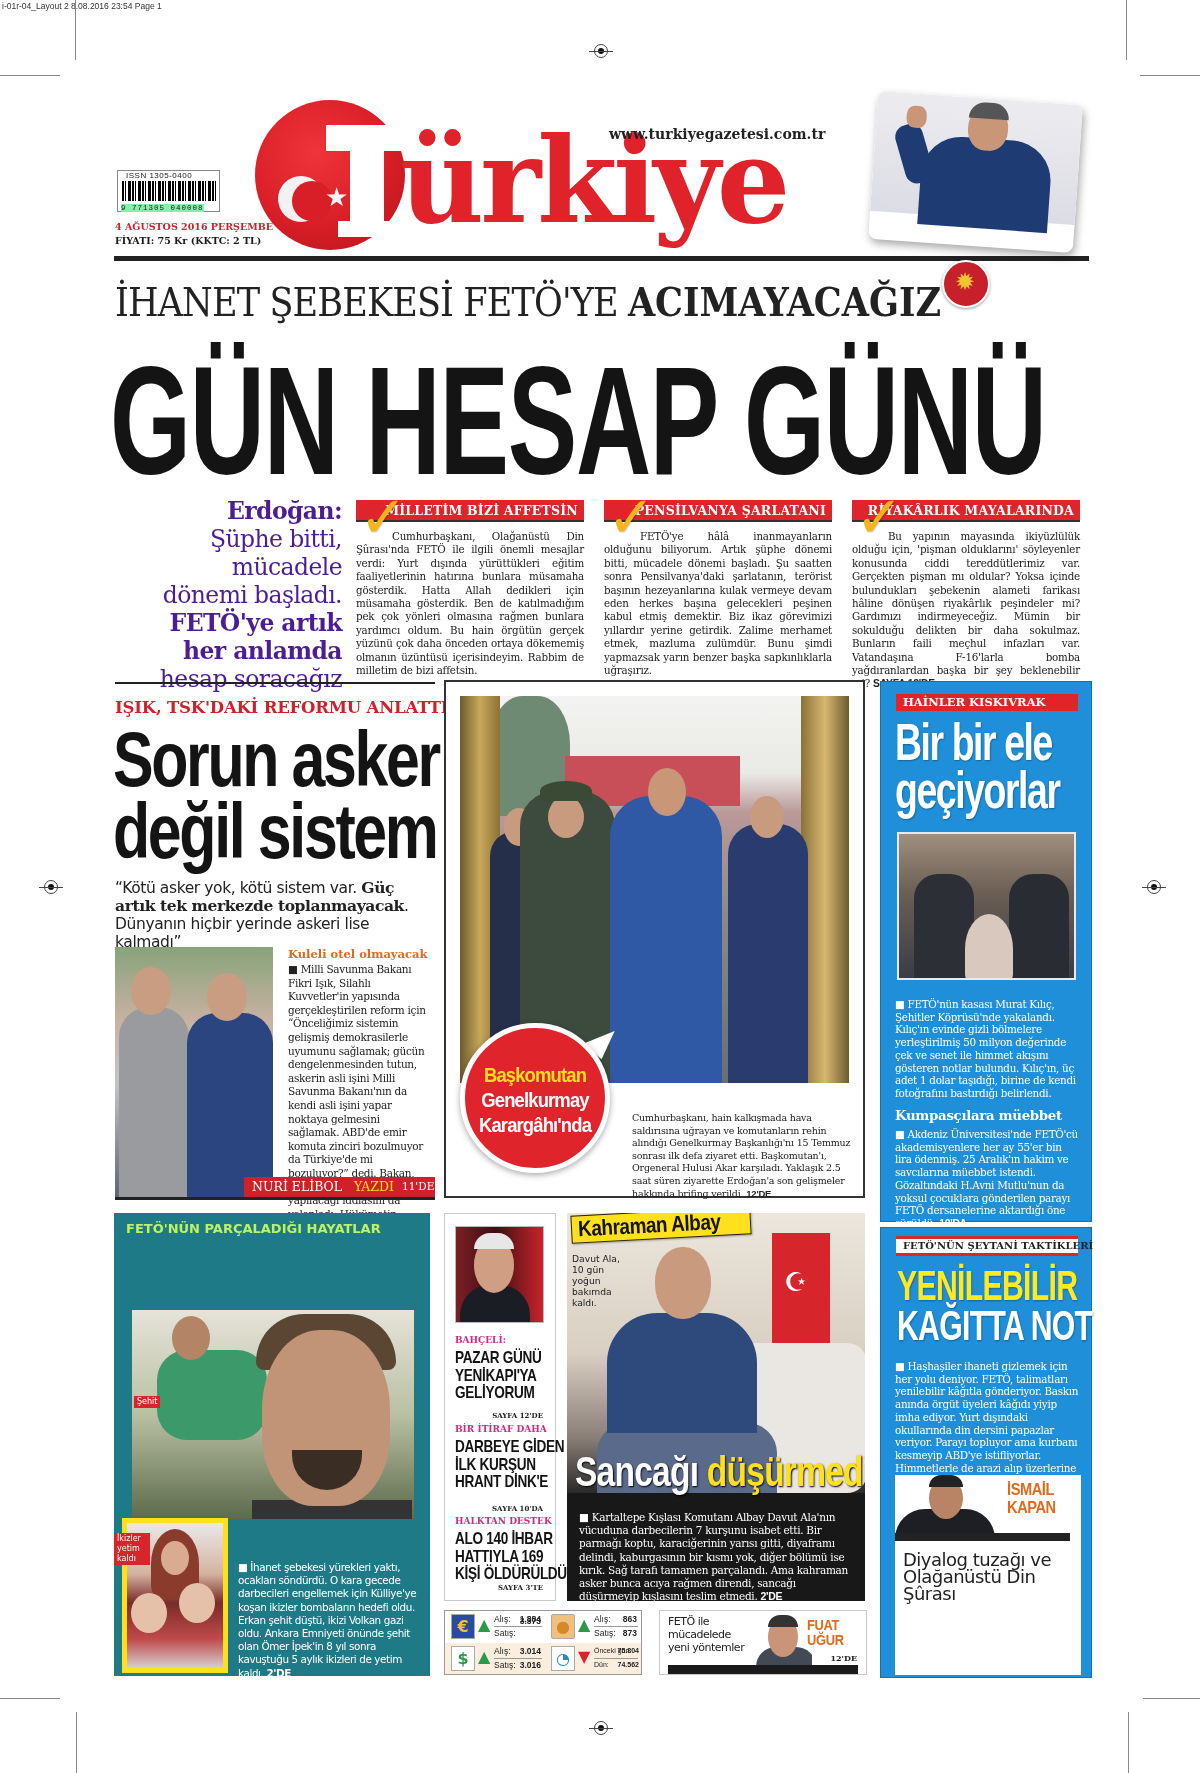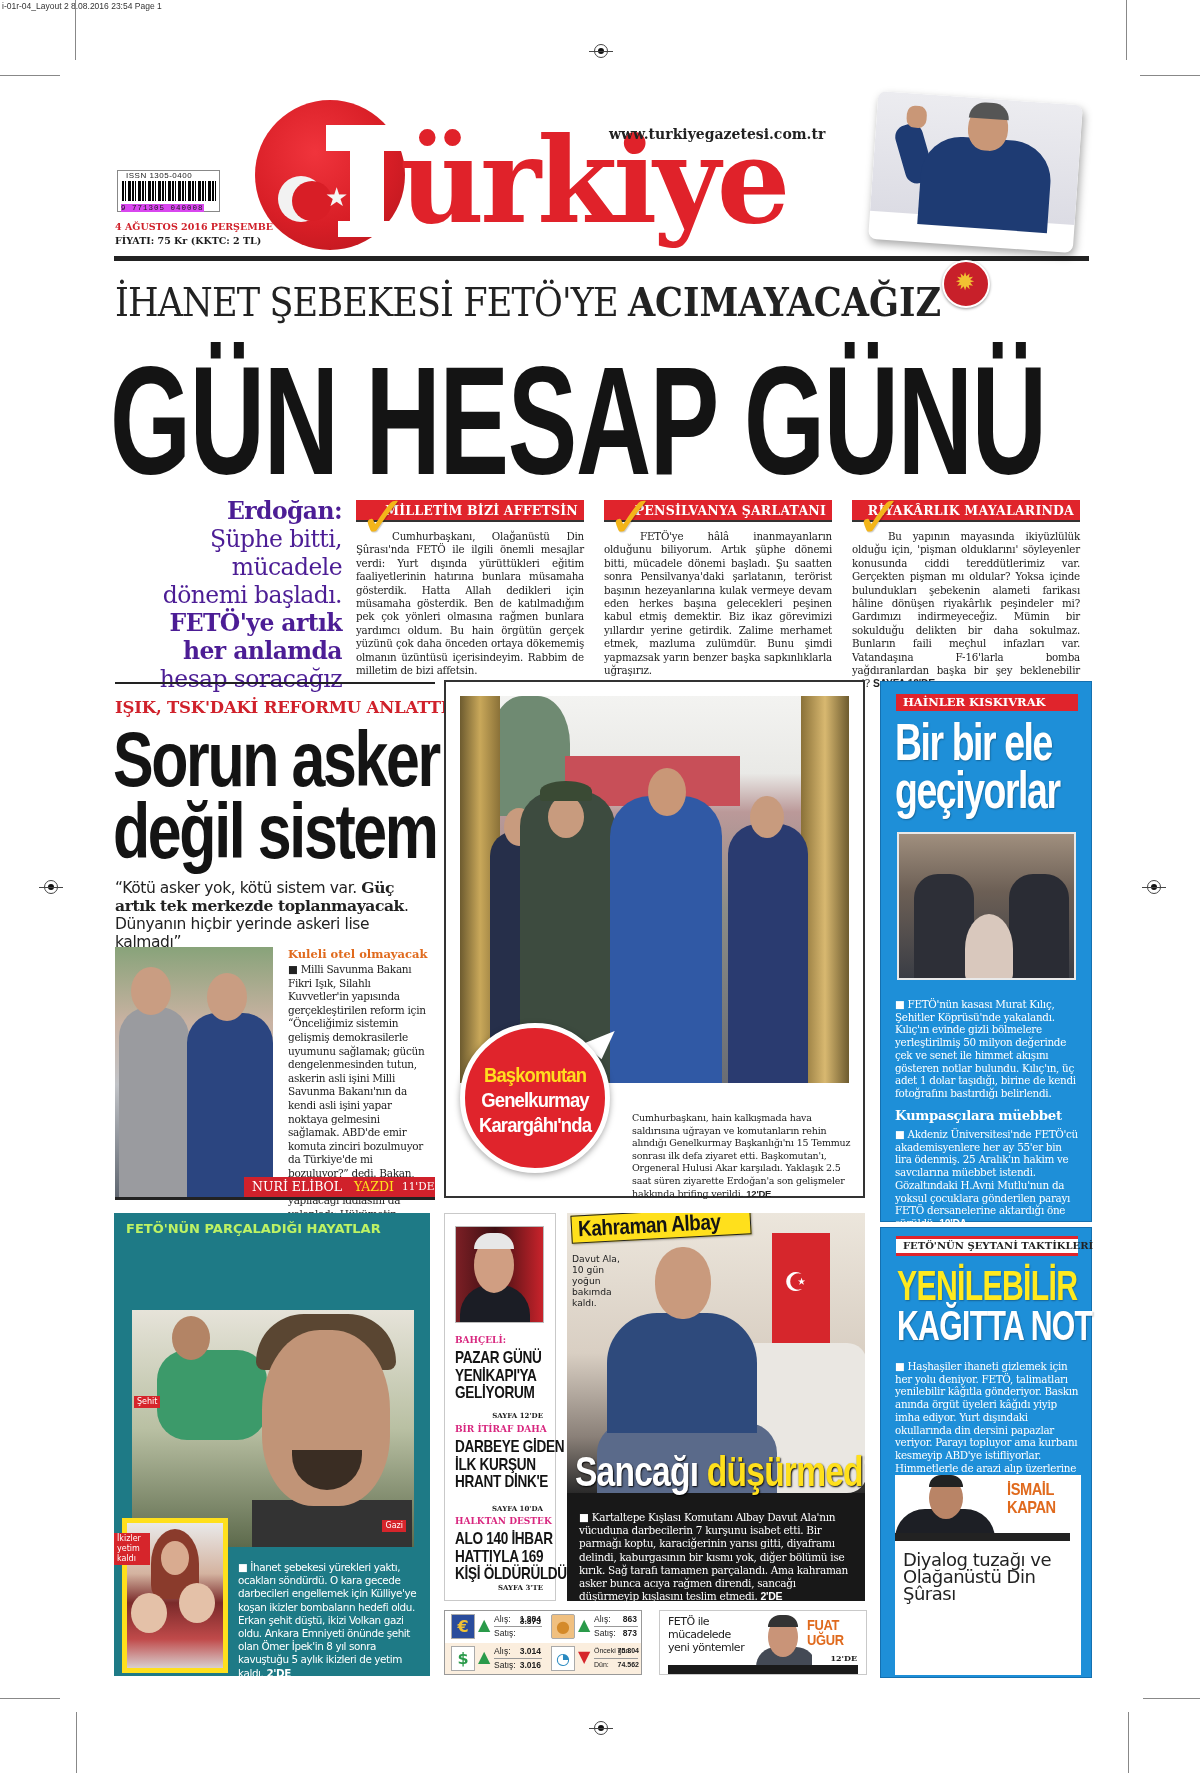--- a/index.html
+++ b/index.html
@@ -14,21 +14,21 @@
   .crop-v { width: 1px; background: #888; }
   .reg { width: 14px; height: 14px; border-radius: 50%; border: 1px solid #444; }
   .reg::before { content: ""; position: absolute; left: 3px; top: 3px; width: 6px; height: 6px; border-radius: 50%; background: #111; }
   .reg::after { content: ""; position: absolute; left: -6px; top: 6px; width: 24px; height: 1px; background: #444; }
 
   
   .barcode-box { left: 117px; top: 170px; width: 103px; height: 42px; border: 1px solid #888; background: #fff; }
   .issn { position: absolute; left: 8px; top: 0px; font-family: "Liberation Sans", sans-serif; font-size: 8px; letter-spacing: 0.5px; }
   .bars { position: absolute; left: 4px; top: 10px; width: 94px; height: 20px;
           background: repeating-linear-gradient(90deg, #000 0 2px, #fff 2px 3px, #000 3px 4px, #fff 4px 6px, #000 6px 9px, #fff 9px 10px); }
-  .barnum { position: absolute; left: 3px; bottom: -1px; font-family: "Liberation Mono", monospace; font-size: 7.5px; letter-spacing: 1px; background: #d946ef; }
+  .barnum { position: absolute; left: 3px; bottom: -1px; font-family: "Liberation Mono", monospace; font-size: 7.5px; letter-spacing: 1px; background: #86efac; }
   .date { left: 115px; top: 221px; font-size: 9.5px; color: #d0212b; font-weight: bold; font-family: "DejaVu Serif", serif; }
   .price { left: 115px; top: 235px; font-size: 9.5px; font-weight: bold; font-family: "DejaVu Serif", serif; }
 
   .logo-circle { left: 255px; top: 100px; width: 150px; height: 150px; border-radius: 50%;
                  background: radial-gradient(circle at 40% 35%, #f0343c 0%, #d81e26 55%, #b3151c 100%); }
   .logo-crescent { left: 278px; top: 176px; width: 46px; height: 46px; border-radius: 50%; background: #f2f2f2; }
   .logo-crescent-cut { left: 292px; top: 181px; width: 40px; height: 40px; border-radius: 50%; background: #d81e26; }
   .logo-star { left: 325px; top: 184px; color: #f5f5f5; font-size: 26px; line-height: 1; font-family: "DejaVu Sans", sans-serif; }
   .logo-T { left: 326px; top: 125px; width: 84px; height: 112px; }
   .logo-T .bar { position: absolute; left: 0; top: 0; width: 84px; height: 26px; background: #fff; }
@@ -138,21 +138,21 @@
   .kapan-name { position: absolute; left: 112px; top: 6px; font-family: "Liberation Sans", sans-serif; font-weight: bold; font-size: 17px; line-height: 18px; color: #e06a1d; letter-spacing: -0.5px; transform: scaleX(0.86); transform-origin: left top; }
   .kapan-bar { position: absolute; left: 0; top: 58px; width: 175px; height: 8px; background: #222; }
   .kapan-title { position: absolute; left: 8px; top: 76px; width: 170px; font-family: "DejaVu Sans", sans-serif; font-size: 18px; line-height: 17px; color: #222; letter-spacing: -0.5px; }
   .kapan-body { position: absolute; left: 8px; top: 116px; width: 172px; font-size: 9.9px; line-height: 12.5px; font-family: "DejaVu Serif", serif; color: #222; letter-spacing: -0.3px; }
   .kapan-body b { font-family: "Liberation Sans", sans-serif; font-weight: bold; }
 
   
   .teal-box { left: 114px; top: 1213px; width: 316px; height: 463px; background: #1e7a86; }
   .ikiz-kicker { position: absolute; left: 12px; top: 8px; font-family: "DejaVu Sans", sans-serif; font-weight: bold; font-size: 13px; color: #bef264; white-space: nowrap; letter-spacing: 0; }
   .ikiz-title { position: absolute; left: 10px; top: 22px; font-family: "DejaVu Serif", serif; font-weight: bold; font-size: 50px; line-height: 1; color: #fff; white-space: nowrap; letter-spacing: -1px; }
-  .ikiz-photo { position: absolute; left: 18px; top: 97px; width: 282px; height: 237px; overflow: hidden; background: linear-gradient(180deg, #e6e3d9 0%, #b9c0a3 50%, #5d6a4c 100%); }
+  .ikiz-photo { position: absolute; left: 18px; top: 97px; width: 282px; height: 209px; overflow: hidden; background: linear-gradient(180deg, #e6e3d9 0%, #b9c0a3 50%, #5d6a4c 100%); }
   .ip-green { position: absolute; left: 25px; top: 40px; width: 110px; height: 90px; background: #3c9a6a; border-radius: 30px; }
   .ip-greenh { position: absolute; left: 40px; top: 6px; width: 38px; height: 44px; background: #b38465; border-radius: 50%; }
   .ip-face { position: absolute; left: 130px; top: 20px; width: 128px; height: 176px; background: #c19477; border-radius: 45% 45% 40% 40%; }
   .ip-hair { position: absolute; left: 124px; top: 4px; width: 140px; height: 56px; background: #5a4632; border-radius: 60px 60px 10px 10px; }
   .ip-beard { position: absolute; left: 160px; top: 140px; width: 70px; height: 40px; background: #3a2d23; border-radius: 0 0 40px 40px; }
   .ip-shirt { position: absolute; left: 120px; top: 190px; width: 160px; height: 50px; background: #333; }
   .lbl-red { position: absolute; background: #d6252b; color: #fff; font-family: "DejaVu Sans", sans-serif; font-size: 8px; padding: 1px 3px; line-height: 10px; }
   .widow { position: absolute; left: 8px; top: 305px; width: 106px; height: 155px; background: #ffe01c; padding: 5px; }
   .widow-in { width: 100%; height: 100%; background: linear-gradient(180deg, #e9e9e9 0%, #d4b3a0 35%, #7a2a2a 55%, #c04a4a 80%, #d8cfcf 100%); position: relative; overflow: hidden; }
   .wd-scarf { position: absolute; left: 24px; top: 6px; width: 48px; height: 70px; background: #8a3b2c; border-radius: 50% 50% 20% 20%; }

